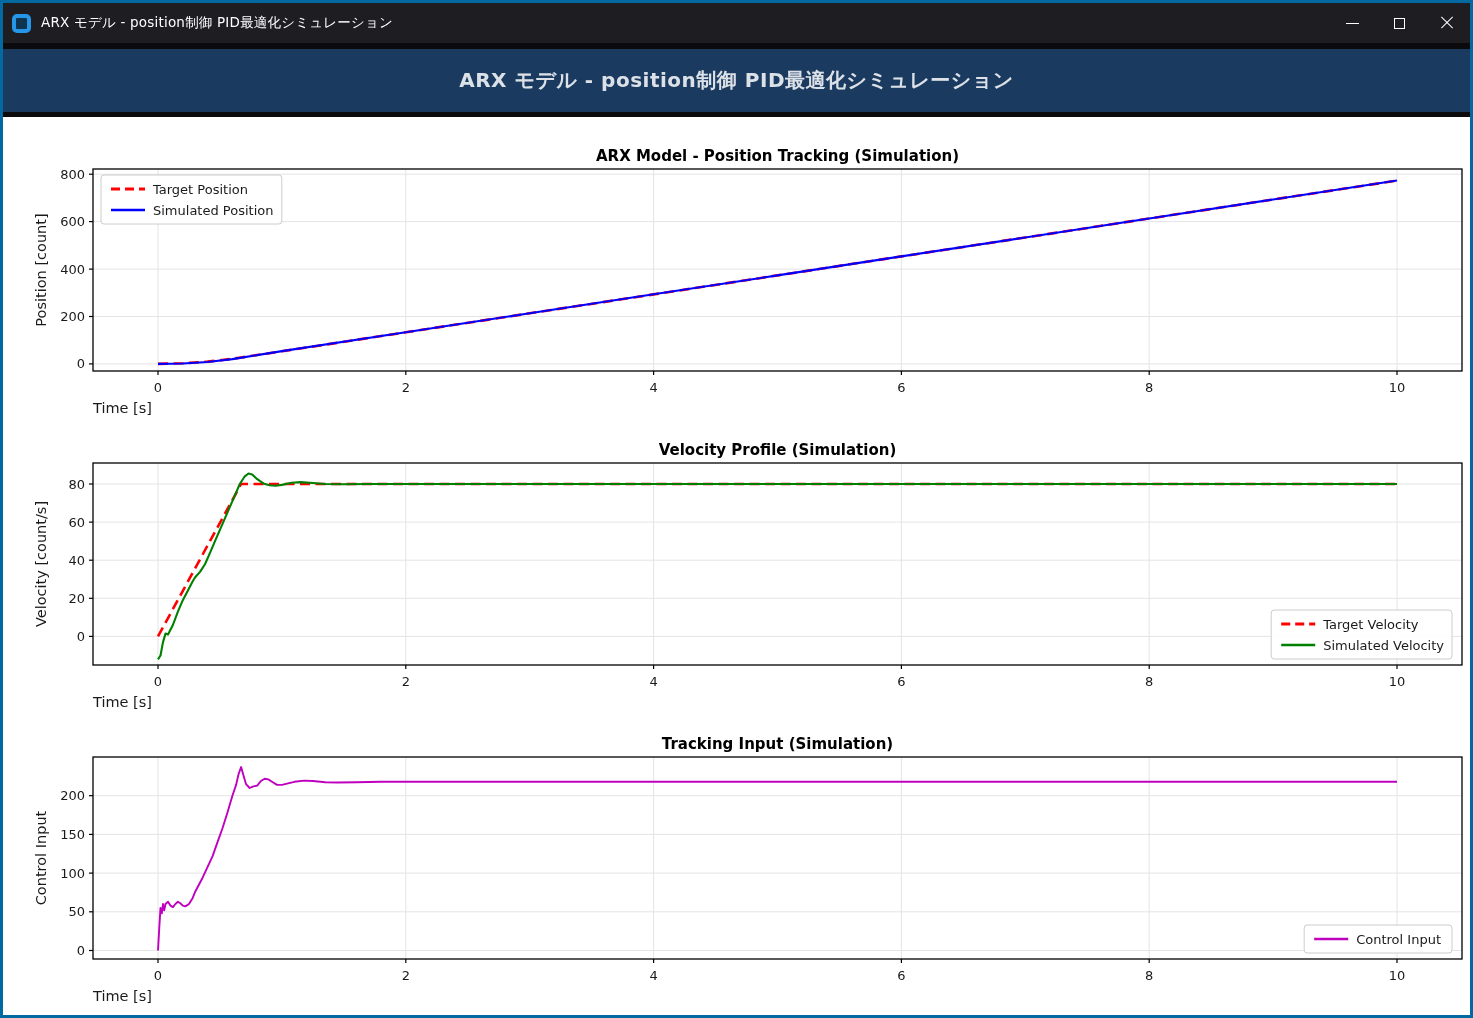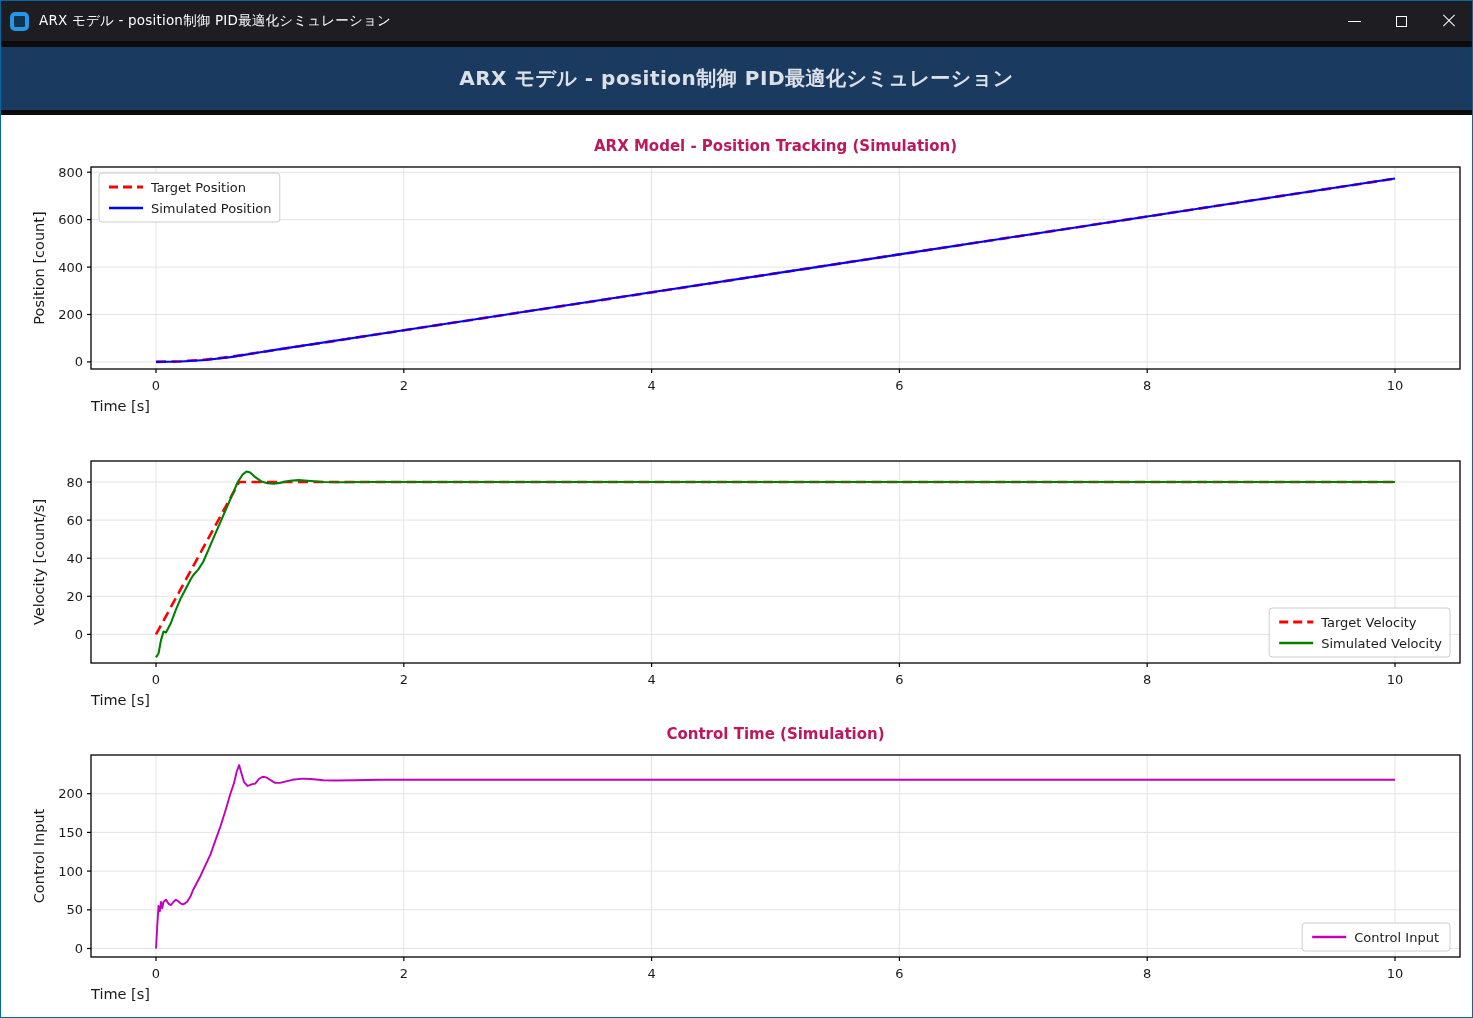--- a/index.html
+++ b/index.html
@@ -1,17 +1,17 @@
 <!DOCTYPE html>
 <html><head>
 <meta charset="utf-8">
 <style>
   * { margin:0; padding:0; box-sizing:border-box; }
   html,body { width:1473px; height:1018px; background:#0b0b0e; font-family:"DejaVu Sans", sans-serif; overflow:hidden; }
-  .window { width:1473px; height:1018px; display:flex; flex-direction:column; border:1px solid #0369a1; }
+  .window { width:1473px; height:1018px; display:flex; flex-direction:column; border:3px solid #0369a1; }
 
   
   .titlebar { height:40px; background:#1d1d22; display:flex; align-items:center; color:#f2f2f2; flex:0 0 auto; }
   .app-icon { width:19px; height:19px; margin:0 10px 0 9px; border:4px solid #2596e8; border-radius:5px; background:#10344f; }
   .titlebar-text { font-size:13.5px; color:#ffffff; letter-spacing:0.2px; }
   .win-controls { margin-left:auto; display:flex; height:100%; }
   .win-btn { width:47px; height:100%; display:flex; align-items:center; justify-content:center; cursor:default; }
   .glyph-min { width:13px; height:0; border-top:1.6px solid #ffffff; }
   .glyph-max { width:11px; height:11px; border:1.6px solid #ffffff; }
   .glyph-close { position:relative; width:14px; height:14px; }
@@ -24,21 +24,21 @@
   .gap2 { height:5px; background:#0b0b0e; flex:0 0 auto; }
   .banner { height:63px; background:#1a3a5f; display:flex; align-items:center; justify-content:center; flex:0 0 auto; }
   .banner-title { color:#dce1e8; font-size:20px; font-weight:bold; letter-spacing:0.5px; }
 
   
   .figure { position:relative; flex:1 1 auto; background:#ffffff; }
   .chart-section { position:absolute; left:0; width:1473px; height:294px; }
   .chart-section.s0 { top:20px; }
   .chart-section.s1 { top:314px; }
   .chart-section.s2 { top:608px; }
-  .chart-title { position:absolute; top:2px; left:90px; width:1369px; text-align:center; font-size:15px; font-weight:bold; color:#be185d; }
+  .chart-title { position:absolute; top:10px; left:90px; width:1369px; text-align:center; font-size:15px; font-weight:bold; color:#000000; }
   .plot-canvas { position:absolute; inset:0; }
   .plot-canvas svg { position:absolute; left:0; top:0; }
   .x-label { position:absolute; top:263px; left:90px; width:1369px; text-align:left; font-size:14.5px; color:#1a1a1a; }
   .y-label { position:absolute; left:-63px; top:125px; width:202px; text-align:center; font-size:14.5px; color:#1a1a1a; transform:rotate(-90deg); }
 </style>
 </head>
 <body>
 
 <div class="window">
 
@@ -115,20 +115,21 @@
               <line x1="108.0" y1="73" x2="142.0" y2="73" stroke="#0000ff" stroke-width="2.6"></line>
               <text x="150.0" y="77.5" font-size="13" fill="#1a1a1a">Simulated Position</text>
             </g>
           </svg>
         </div>
       <div class="y-label">Position [count]</div>
       <div class="x-label">Time [s]</div>
     </div>
 
     <div class="chart-section s1">
+      <div class="chart-title">Velocity Profile (Simulation)</div>
       <div class="plot-canvas">
           <svg viewBox="0 0 1473 294" width="1473" height="294">
             <line x1="155.0" y1="32" x2="155.0" y2="234" stroke="#e4e4e4" stroke-width="1"></line>
             <line x1="402.8" y1="32" x2="402.8" y2="234" stroke="#e4e4e4" stroke-width="1"></line>
             <line x1="650.6" y1="32" x2="650.6" y2="234" stroke="#e4e4e4" stroke-width="1"></line>
             <line x1="898.4" y1="32" x2="898.4" y2="234" stroke="#e4e4e4" stroke-width="1"></line>
             <line x1="1146.2" y1="32" x2="1146.2" y2="234" stroke="#e4e4e4" stroke-width="1"></line>
             <line x1="1394.0" y1="32" x2="1394.0" y2="234" stroke="#e4e4e4" stroke-width="1"></line>
             <line x1="90" y1="205.4" x2="1459" y2="205.4" stroke="#e4e4e4" stroke-width="1"></line>
             <line x1="90" y1="167.3" x2="1459" y2="167.3" stroke="#e4e4e4" stroke-width="1"></line>
@@ -167,21 +168,21 @@
               <line x1="1278.2" y1="214" x2="1312.2" y2="214" stroke="#008000" stroke-width="2.6"></line>
               <text x="1320.2" y="218.5" font-size="13" fill="#1a1a1a">Simulated Velocity</text>
             </g>
           </svg>
         </div>
       <div class="y-label">Velocity [count/s]</div>
       <div class="x-label">Time [s]</div>
     </div>
 
     <div class="chart-section s2">
-      <div class="chart-title">Control Time (Simulation)</div>
+      <div class="chart-title">Tracking Input (Simulation)</div>
       <div class="plot-canvas">
           <svg viewBox="0 0 1473 294" width="1473" height="294">
             <line x1="155.0" y1="32" x2="155.0" y2="234" stroke="#e4e4e4" stroke-width="1"></line>
             <line x1="402.8" y1="32" x2="402.8" y2="234" stroke="#e4e4e4" stroke-width="1"></line>
             <line x1="650.6" y1="32" x2="650.6" y2="234" stroke="#e4e4e4" stroke-width="1"></line>
             <line x1="898.4" y1="32" x2="898.4" y2="234" stroke="#e4e4e4" stroke-width="1"></line>
             <line x1="1146.2" y1="32" x2="1146.2" y2="234" stroke="#e4e4e4" stroke-width="1"></line>
             <line x1="1394.0" y1="32" x2="1394.0" y2="234" stroke="#e4e4e4" stroke-width="1"></line>
             <line x1="90" y1="225.5" x2="1459" y2="225.5" stroke="#e4e4e4" stroke-width="1"></line>
             <line x1="90" y1="186.8" x2="1459" y2="186.8" stroke="#e4e4e4" stroke-width="1"></line>

